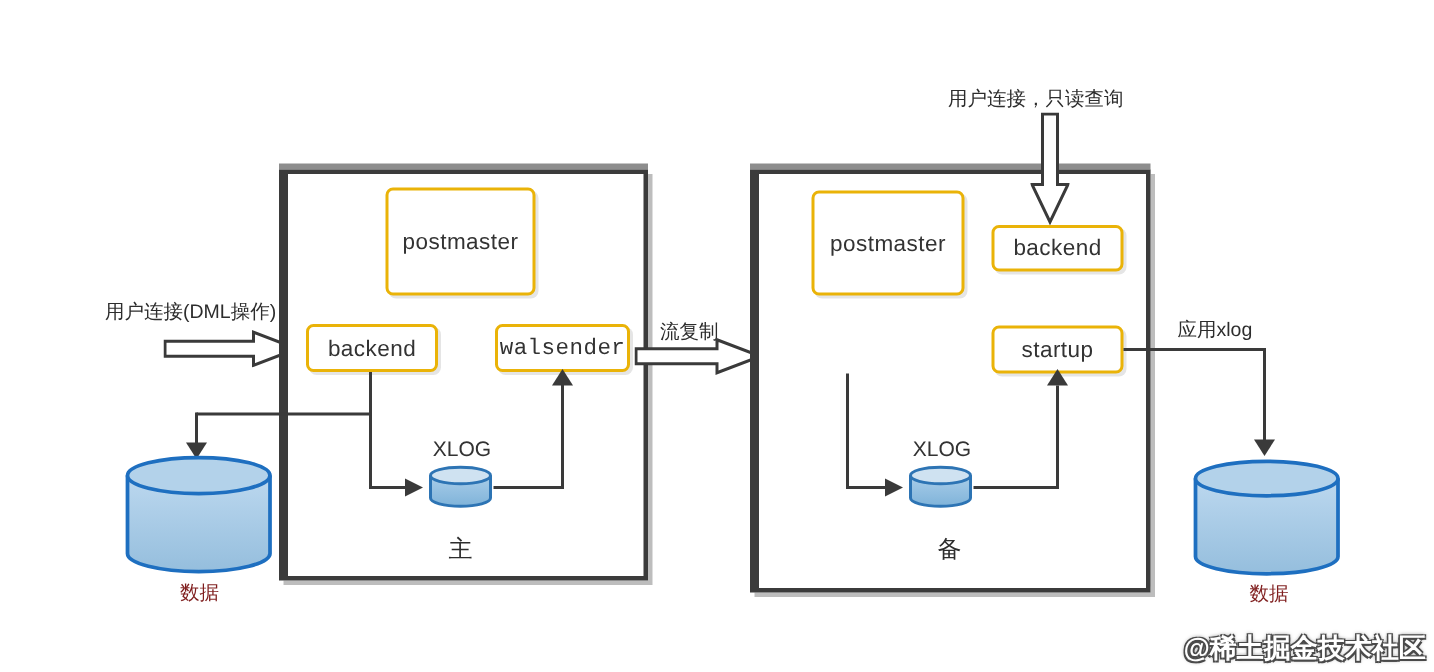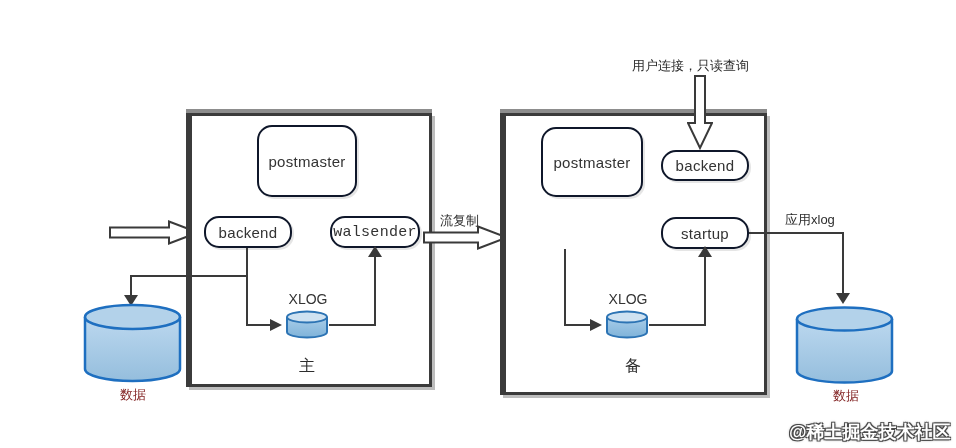--- a/index.html
+++ b/index.html
@@ -3,21 +3,21 @@
 <meta charset="utf-8">
 <style>
   html,body{margin:0;padding:0;background:#fff;}
   .stage{position:relative;width:956px;height:448px;background:#fff;overflow:hidden;
          font-family:"Liberation Sans","DejaVu Sans",sans-serif;color:#333;}
   .abs{position:absolute;}
   
   .bigbox{position:absolute;background:#fff;border:3px solid #3b3b3b;border-left-width:6px;
           box-shadow:0 -4px 0 #8d8d8d,3px 3px 0 #bdbdbd;box-sizing:border-box;}
   
-  .pbox{position:absolute;background:#fff;border:2px solid #0f172a;border-radius:15px;
+  .pbox{position:absolute;background:#fff;border:2px solid #eab308;border-radius:5px;
         box-shadow:2px 2px 0 rgba(0,0,0,0.10);box-sizing:border-box;
         display:flex;align-items:center;justify-content:center;
         font-size:15px;color:#333;letter-spacing:.3px;}
   .lbl{position:absolute;font-size:13px;color:#2d2d2d;white-space:nowrap;}
   .role{position:absolute;font-size:16px;color:#2d2d2d;}
   .xloglbl{position:absolute;font-size:14px;color:#333;width:44px;text-align:center;}
   .dblbl{position:absolute;font-size:13px;color:#7f1d1d;width:40px;text-align:center;}
   .hline,.vline{position:absolute;background:#3a3a3a;}
   .hline{height:2px;} .vline{width:2px;}
   .arr-right{position:absolute;width:0;height:0;border-top:6px solid transparent;
@@ -29,20 +29,21 @@
   .wm-url{position:absolute;font-family:"Liberation Serif","DejaVu Serif",serif;
           font-size:18px;letter-spacing:2px;color:#9a9a9a;opacity:.5;white-space:nowrap;}
   .wm-site{position:absolute;font-size:18px;font-weight:bold;color:#fff;white-space:nowrap;
            text-shadow:-1px -1px 0 #4a4a4a,1px -1px 0 #4a4a4a,-1px 1px 0 #4a4a4a,1px 1px 0 #4a4a4a,0 0 3px #4a4a4a;}
 </style>
 </head>
 <body>
 
 <div class="stage">
 
+  <div class="lbl" style="left:70px;top:199px;">用户连接(DML操作)</div>
   <svg class="abs" style="left:109px;top:220px;" width="92" height="25" viewBox="0 0 92 25">
     <polygon points="1,7.5 60,7.5 60,1.5 89,12.5 60,23.5 60,17.5 1,17.5" fill="#ffffff" stroke="#3a3a3a" stroke-width="2"></polygon>
   </svg>
 
   <div class="bigbox" style="left:186px;top:113px;width:246px;height:274px;"></div>
 
   <div class="pbox" style="left:257px;top:125px;width:100px;height:72px;">
     <span>postmaster</span>
   </div>
   <div class="pbox" style="left:204px;top:216px;width:88px;height:32px;">

